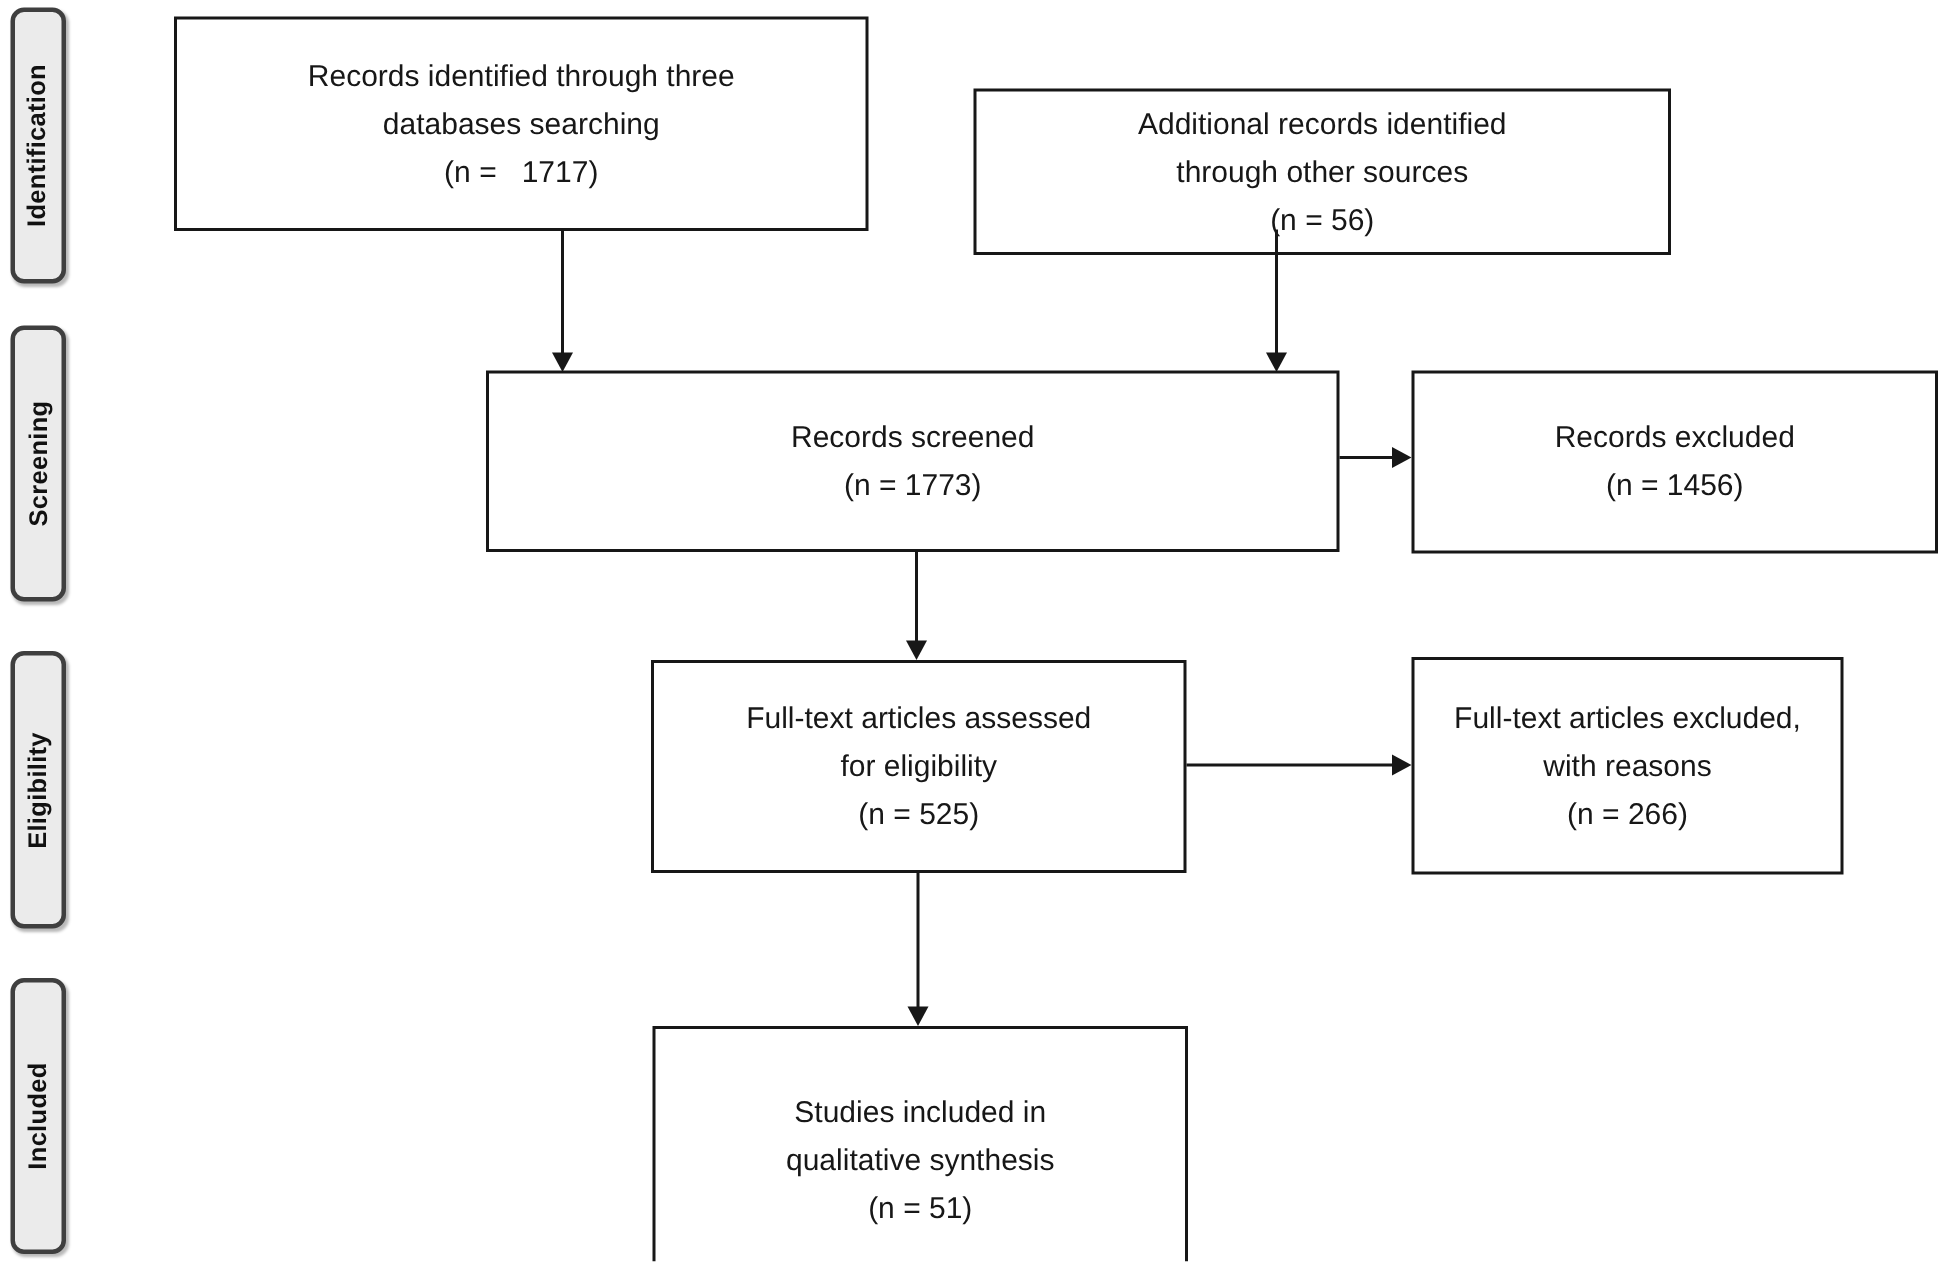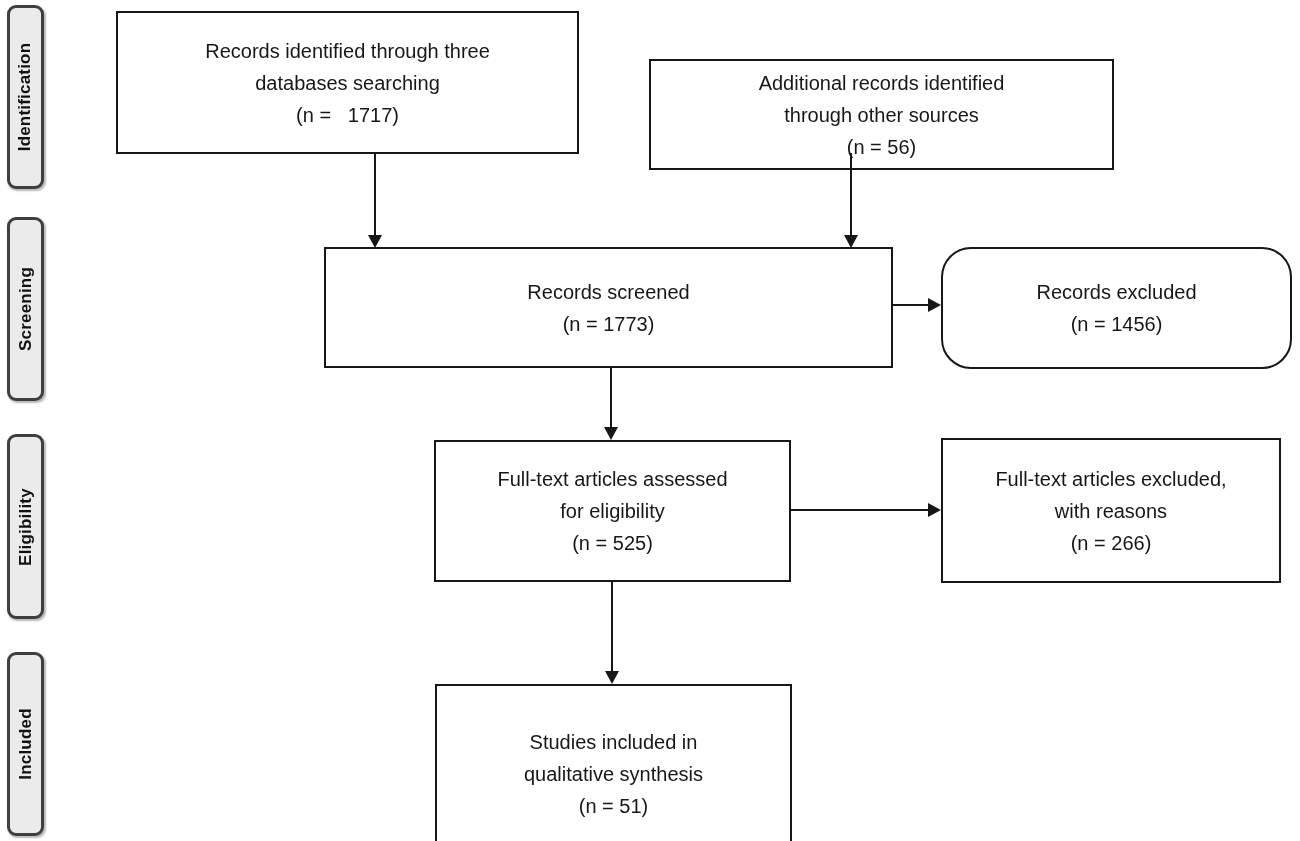--- a/index.html
+++ b/index.html
@@ -117,31 +117,31 @@
   <div class="box" style="left:649px; top:11px; width:465px; height:111px;margin-top:48px;">
     <span class="box-text">Additional records identified
 through other sources
 (n = 56)</span>
   </div>
 
   <div class="box" style="left:324px; top:247px; width:569px; height:121px;">
     <span class="box-text">Records screened
 (n = 1773)</span>
   </div>
-  <div class="box" style="left:941px; top:247px; width:351px; height:122px;border-radius:30px;">
+  <div class="box" style="left:941px; top:247px; width:351px; height:122px;">
     <span class="box-text">Records excluded
 (n = 1456)</span>
   </div>
 
   <div class="box" style="left:434px; top:440px; width:357px; height:142px;">
     <span class="box-text">Full-text articles assessed
 for eligibility
 (n = 525)</span>
   </div>
-  <div class="box" style="left:941px; top:438px; width:340px; height:145px;">
+  <div class="box" style="left:941px; top:438px; width:288px; height:145px;">
     <span class="box-text">Full-text articles excluded,
 with reasons
 (n = 266)</span>
   </div>
 
   <div class="box" style="left:435px; top:684px; width:357px; height:180px;">
     <span class="box-text">Studies included in
 qualitative synthesis
 (n = 51)</span>
   </div>

